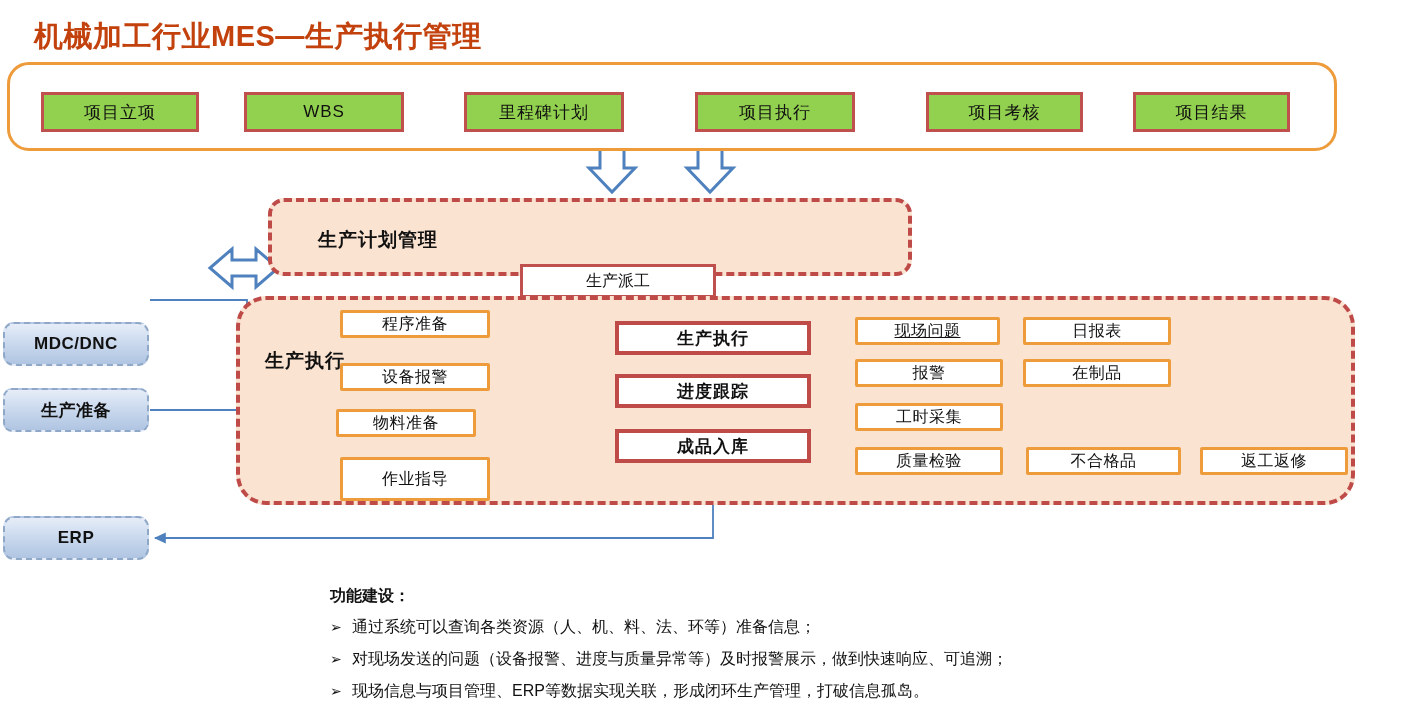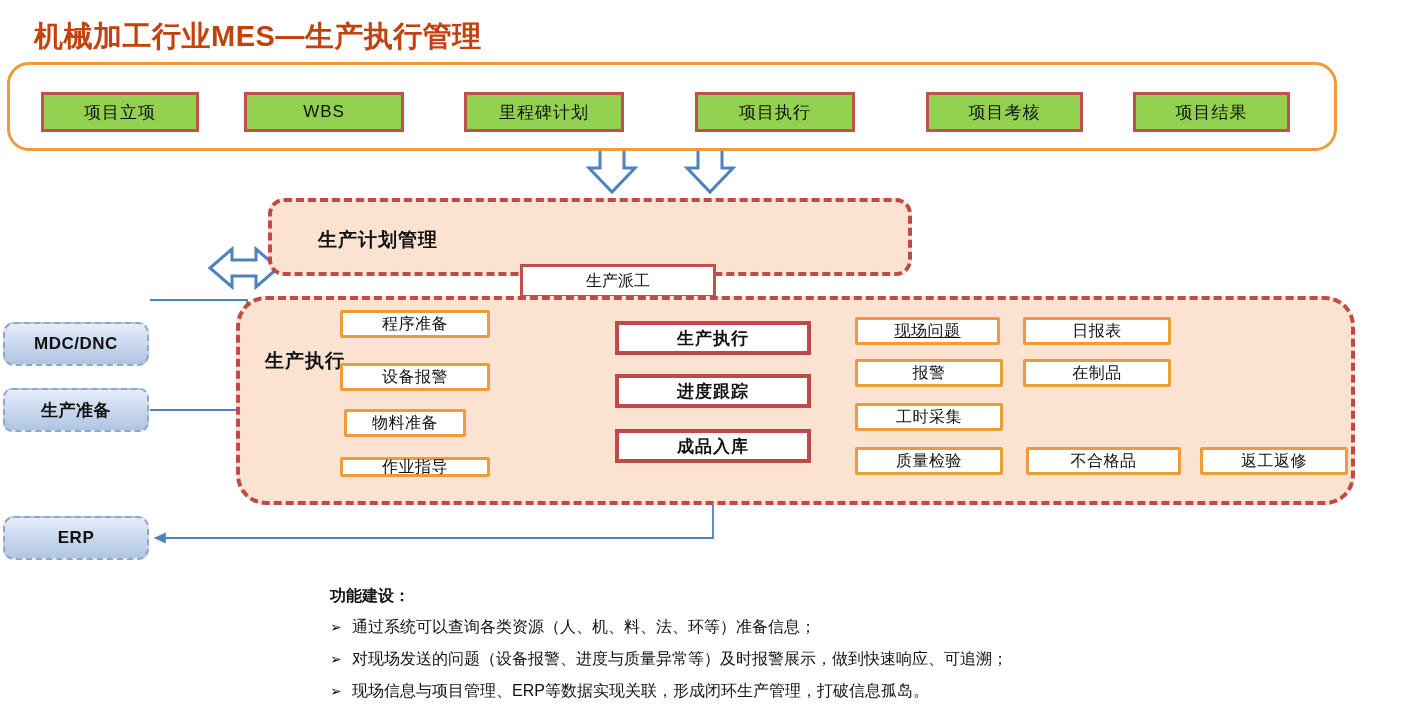--- a/index.html
+++ b/index.html
@@ -236,24 +236,24 @@
 
   <div id="execregion"></div>
   <div id="exectitle">生产执行</div>
 
   <div class="obox" style="left:340px;top:310px;width:150px;height:28px;">
     <span>程序准备</span>
   </div>
   <div class="obox" style="left:340px;top:363px;width:150px;height:28px;">
     <span>设备报警</span>
   </div>
-  <div class="obox" style="left:344px;top:409px;width:122px;height:28px;">
+  <div class="obox" style="left:336px;top:409px;width:140px;height:28px;">
     <span>物料准备</span>
   </div>
-  <div class="obox" style="left:340px;top:457px;width:150px;height:20px;">
+  <div class="obox" style="left:340px;top:457px;width:150px;height:44px;">
     <span>作业指导</span>
   </div>
 
   <div class="rbox" style="top:321px;">
     <span>生产执行</span>
   </div>
   <div class="rbox" style="top:374px;">
     <span>进度跟踪</span>
   </div>
   <div class="rbox" style="top:429px;">

